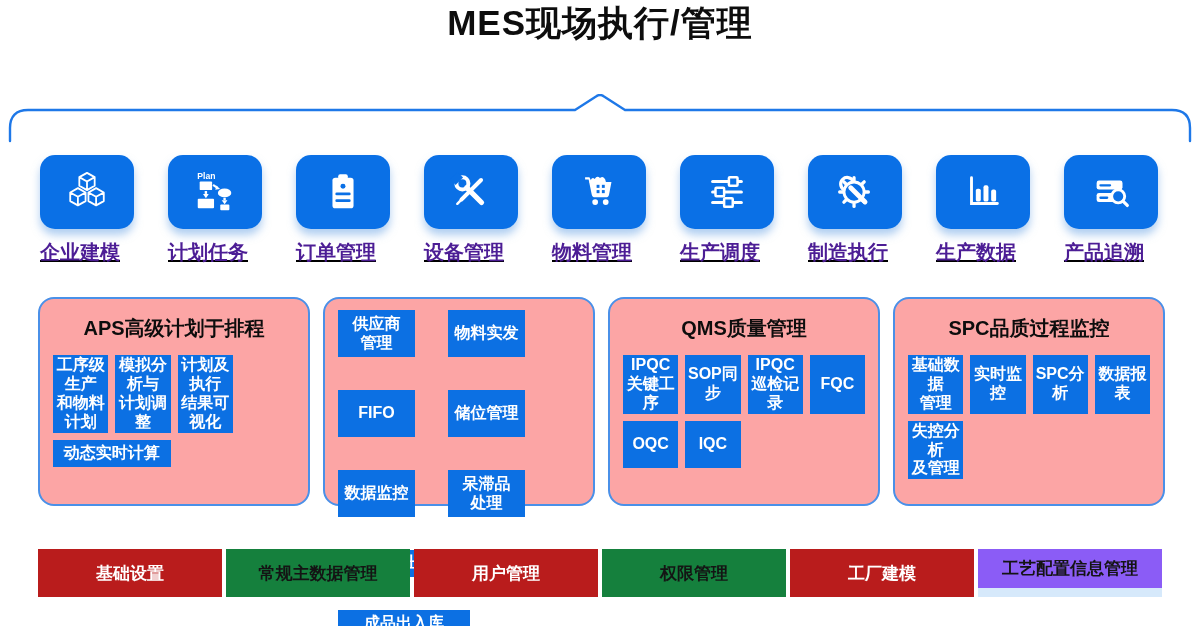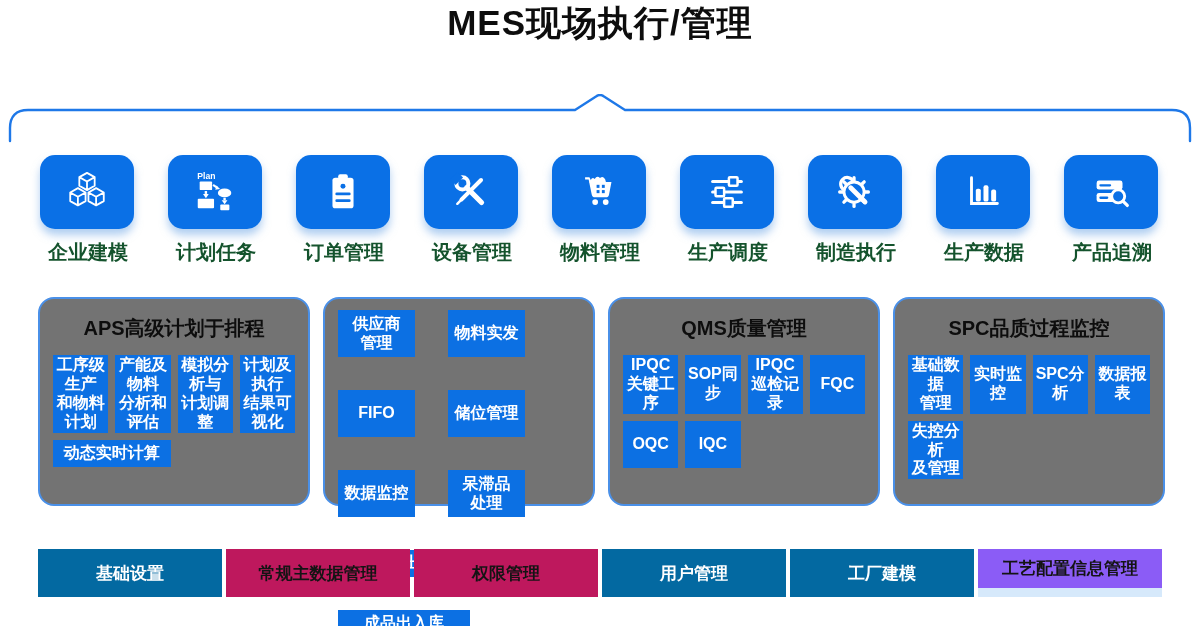--- a/index.html
+++ b/index.html
@@ -7,51 +7,51 @@
     width:1200px;height:626px;position:relative;background:#ffffff;
     font-family:"Liberation Sans","DejaVu Sans",sans-serif;overflow:hidden;
   }
   .page-title{
     position:absolute;top:0;left:0;width:1200px;text-align:center;
     font-size:35px;font-weight:800;color:#0d0d0d;letter-spacing:1px;
   }
   .bracket{position:absolute;top:94px;left:0;}
   
   .modules{position:absolute;top:155px;left:40px;width:1120px;display:flex;justify-content:space-between;}
-  .module{width:96px;text-align:center;}
+  .module{width:96px;text-decoration:underline;}
   .tile{
     width:94px;height:74px;background:#0a70e6;border-radius:15px;
     display:flex;align-items:center;justify-content:center;
     box-shadow:0 6px 9px rgba(110,165,230,0.55);
   }
   .tile svg{display:block;}
-  .module-label{margin-top:10px;font-size:20px;font-weight:bold;color:#14532d;white-space:nowrap;}
+  .module-label{margin-top:10px;font-size:20px;font-weight:bold;color:#4c1d95;white-space:nowrap;}
   
   .panels{position:absolute;top:297px;left:38px;width:1127px;display:flex;gap:13px;}
   .panel{
-    flex:1;height:209px;box-sizing:border-box;background:#737373;
+    flex:1;height:209px;box-sizing:border-box;background:#fca5a5;
     border:2px solid #4a90e8;border-radius:16px;padding:11px 13px 12px;
   }
   .panel-title{text-align:center;font-size:20px;font-weight:800;color:#0d0d0d;margin:5px 0 13px;}
   .grid{display:grid;gap:7px;}
   .grid-2{grid-template-columns:1fr 1fr 1fr 1fr;}
   .grid-6{grid-template-columns:repeat(5,1fr);gap:33px;}
   .item{
     background:#0c70e3;color:#ffffff;font-size:16px;font-weight:bold;
     display:flex;align-items:center;justify-content:center;text-align:center;
     white-space:pre-line;line-height:1.18;min-height:45px;padding:1px 2px;
   }
   .item.short{min-height:25px;}
   .span2{grid-column:span 2;}
   .span3{grid-column:span 3;}
   
   .bottombar{position:absolute;top:549px;left:38px;width:1124px;height:48px;display:flex;gap:4px;}
   .seg{flex:1;display:flex;align-items:center;justify-content:center;font-size:17px;font-weight:bold;box-sizing:border-box;}
-  .seg-solid{background:#0369a1;color:#ffffff;}
-  .seg-light{background:#be185d;color:#141414;}
+  .seg-solid{background:#b91c1c;color:#ffffff;}
+  .seg-light{background:#15803d;color:#141414;}
   .seg-white{background:#8b5cf6;color:#141414;border-bottom:9px solid #d6e9fb;}
 </style>
 </head>
 <body>
 
 <div class="page-title">MES现场执行/管理</div>
 
 <svg class="bracket" width="1200" height="50" viewBox="0 0 1200 50">
   <path d="M10 47 V34 Q10 16 28 16 H575 L596 2.5 Q600 -0.5 604 2.5 L625 16 H1172 Q1190 16 1190 34 V47" fill="none" stroke="#1e78e8" stroke-width="2.4" stroke-linecap="round" stroke-linejoin="round"></path>
 </svg>
@@ -201,22 +201,20 @@
 
 </div>
 
 <div class="panels">
 
   <div class="panel">
     <div class="panel-title">APS高级计划于排程</div>
     <div class="grid grid-2">
       <div class="item">工序级生产
 和物料计划</div>
-      <div class="item">产能及物料
-分析和评估</div>
       <div class="item">模拟分析与
 计划调整</div>
       <div class="item">计划及执行
 结果可视化</div>
       <div class="item short span2">动态实时计算</div>
     </div>
   </div>
 
   <div class="panel">
     <div class="grid grid-6">
@@ -258,17 +256,17 @@
       <div class="item">失控分析
 及管理</div>
     </div>
   </div>
 
 </div>
 
 <div class="bottombar">
   <div class="seg seg-solid">基础设置</div>
   <div class="seg seg-light">常规主数据管理</div>
+  <div class="seg seg-solid">用户管理</div>
   <div class="seg seg-light">权限管理</div>
-  <div class="seg seg-solid">用户管理</div>
   <div class="seg seg-solid">工厂建模</div>
   <div class="seg seg-white">工艺配置信息管理</div>
 </div>
 
 </body></html>

